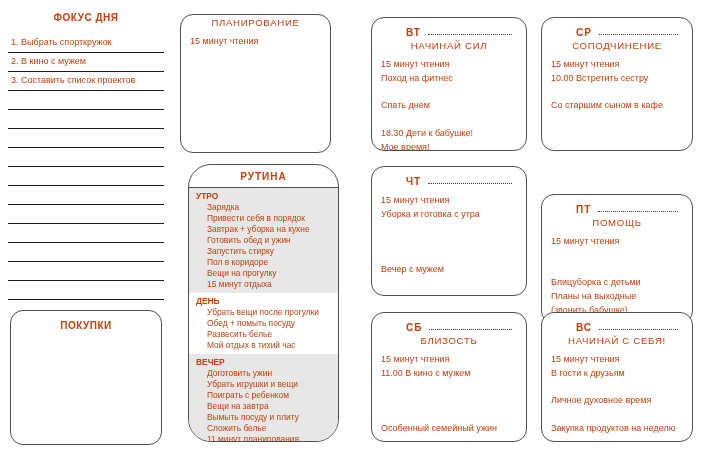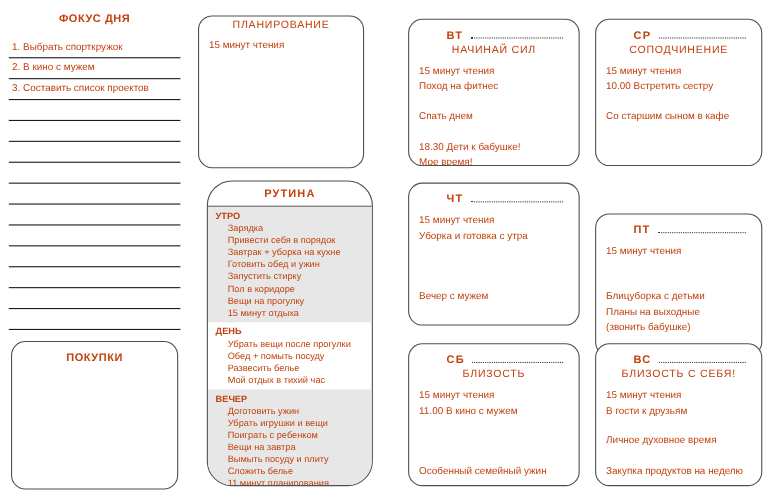--- a/index.html
+++ b/index.html
@@ -169,20 +169,21 @@
 
 
 Вечер с мужем</div>
   </div>
 
   <div class="daybox pos-pt">
     <div class="day-header">
       <span class="day-code">ПТ</span>
       <span class="day-leader"></span>
     </div>
+    <div class="day-subtitle">ПОМОЩЬ</div>
     <div class="day-lines">15 минут чтения
 
 
 Блицуборка с детьми
 Планы на выходные
 (звонить бабушке)</div>
   </div>
 
   <div class="daybox pos-sb">
     <div class="day-header">
@@ -196,21 +197,21 @@
 
 
 Особенный семейный ужин</div>
   </div>
 
   <div class="daybox pos-vs">
     <div class="day-header">
       <span class="day-code">ВС</span>
       <span class="day-leader"></span>
     </div>
-    <div class="day-subtitle">БЛИЗОСТЬ С СЕБЯ!</div>
+    <div class="day-subtitle">НАЧИНАЙ С СЕБЯ!</div>
     <div class="day-lines">15 минут чтения
 В гости к друзьям
 
 Личное духовное время
 
 Закупка продуктов на неделю</div>
   </div>
 
 </div>
 

